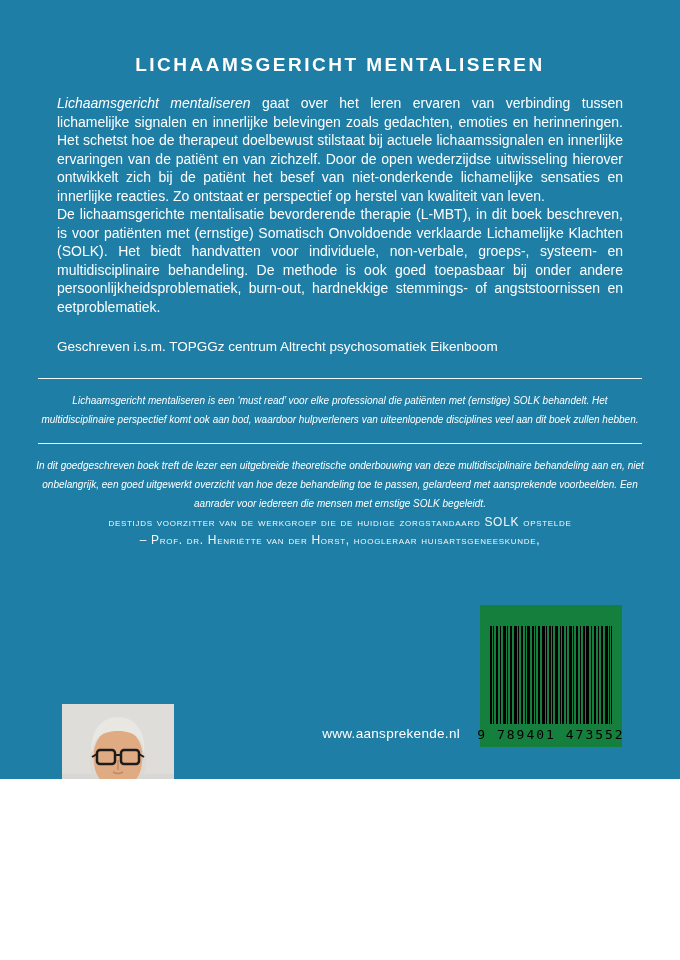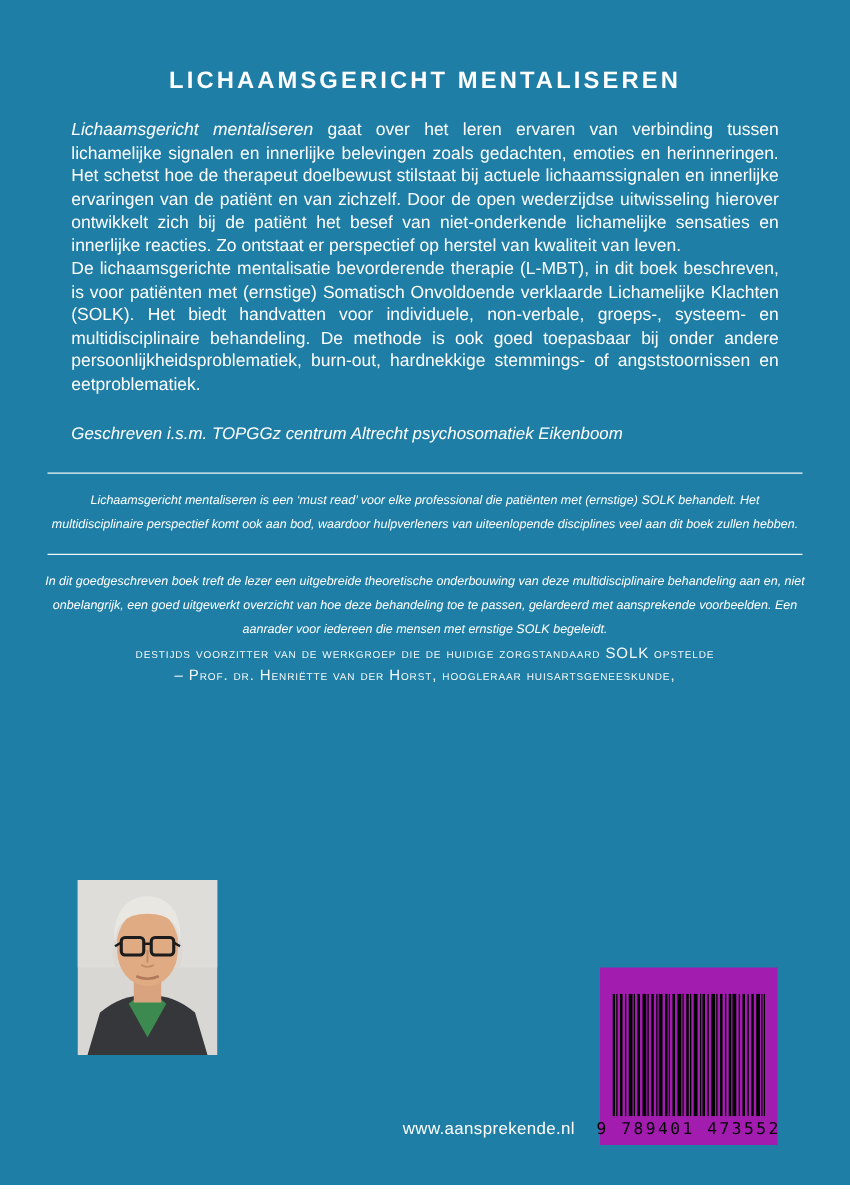--- a/index.html
+++ b/index.html
@@ -1,19 +1,19 @@
 <!DOCTYPE html>
 <html lang="nl"><head>
 <meta charset="utf-8">
 <style>
   html, body { margin: 0; padding: 0; background: #ffffff; }
   .cover {
     position: relative;
     width: 680px;
-    height: 960px;
+    height: 791px;
     background: #1e7ea6;
     color: #ffffff;
     font-family: "Liberation Sans", sans-serif;
     overflow: hidden;
   }
   .title {
     margin: 0;
     padding-top: 54px;
     text-align: center;
     font-size: 19px;
@@ -33,21 +33,21 @@
   .b { font-weight: bold; }
   .collab {
     width: 566px;
     margin: 12px auto 0;
     display: flex;
     justify-content: space-between;
     align-items: center;
     min-height: 36px;
     font-size: 13.5px;
   }
-  .collab-text { font-style: italic; }
+  .collab-text { }
   .logo { display: flex; align-items: center; gap: 7px; }
   .logo-text { display: flex; flex-direction: column; line-height: 1.05; }
   .logo-altrecht { font-size: 7px; letter-spacing: 1px; align-self: flex-end; }
   .logo-main { font-size: 13px; font-weight: bold; letter-spacing: 0.2px; }
   .divider {
     border: 0;
     border-top: 1px solid rgba(255,255,255,0.95);
     margin: 14px 38px 0;
     height: 0;
   }
@@ -85,21 +85,21 @@
     bottom: 50px;
     font-size: 13.5px;
     letter-spacing: 0.3px;
   }
   .barcode-box {
     position: absolute;
     right: 58px;
     bottom: 44px;
     width: 142px;
     height: 142px;
-    background: #a21caf;
+    background: #15803d;
     box-sizing: border-box;
     padding: 10px 9px 5px;
     display: flex;
     flex-direction: column;
     align-items: center;
     justify-content: flex-end;
   }
   .barcode-bars { width: 122px; height: 98px; display: block; }
   .barcode-num {
     color: #000000;

